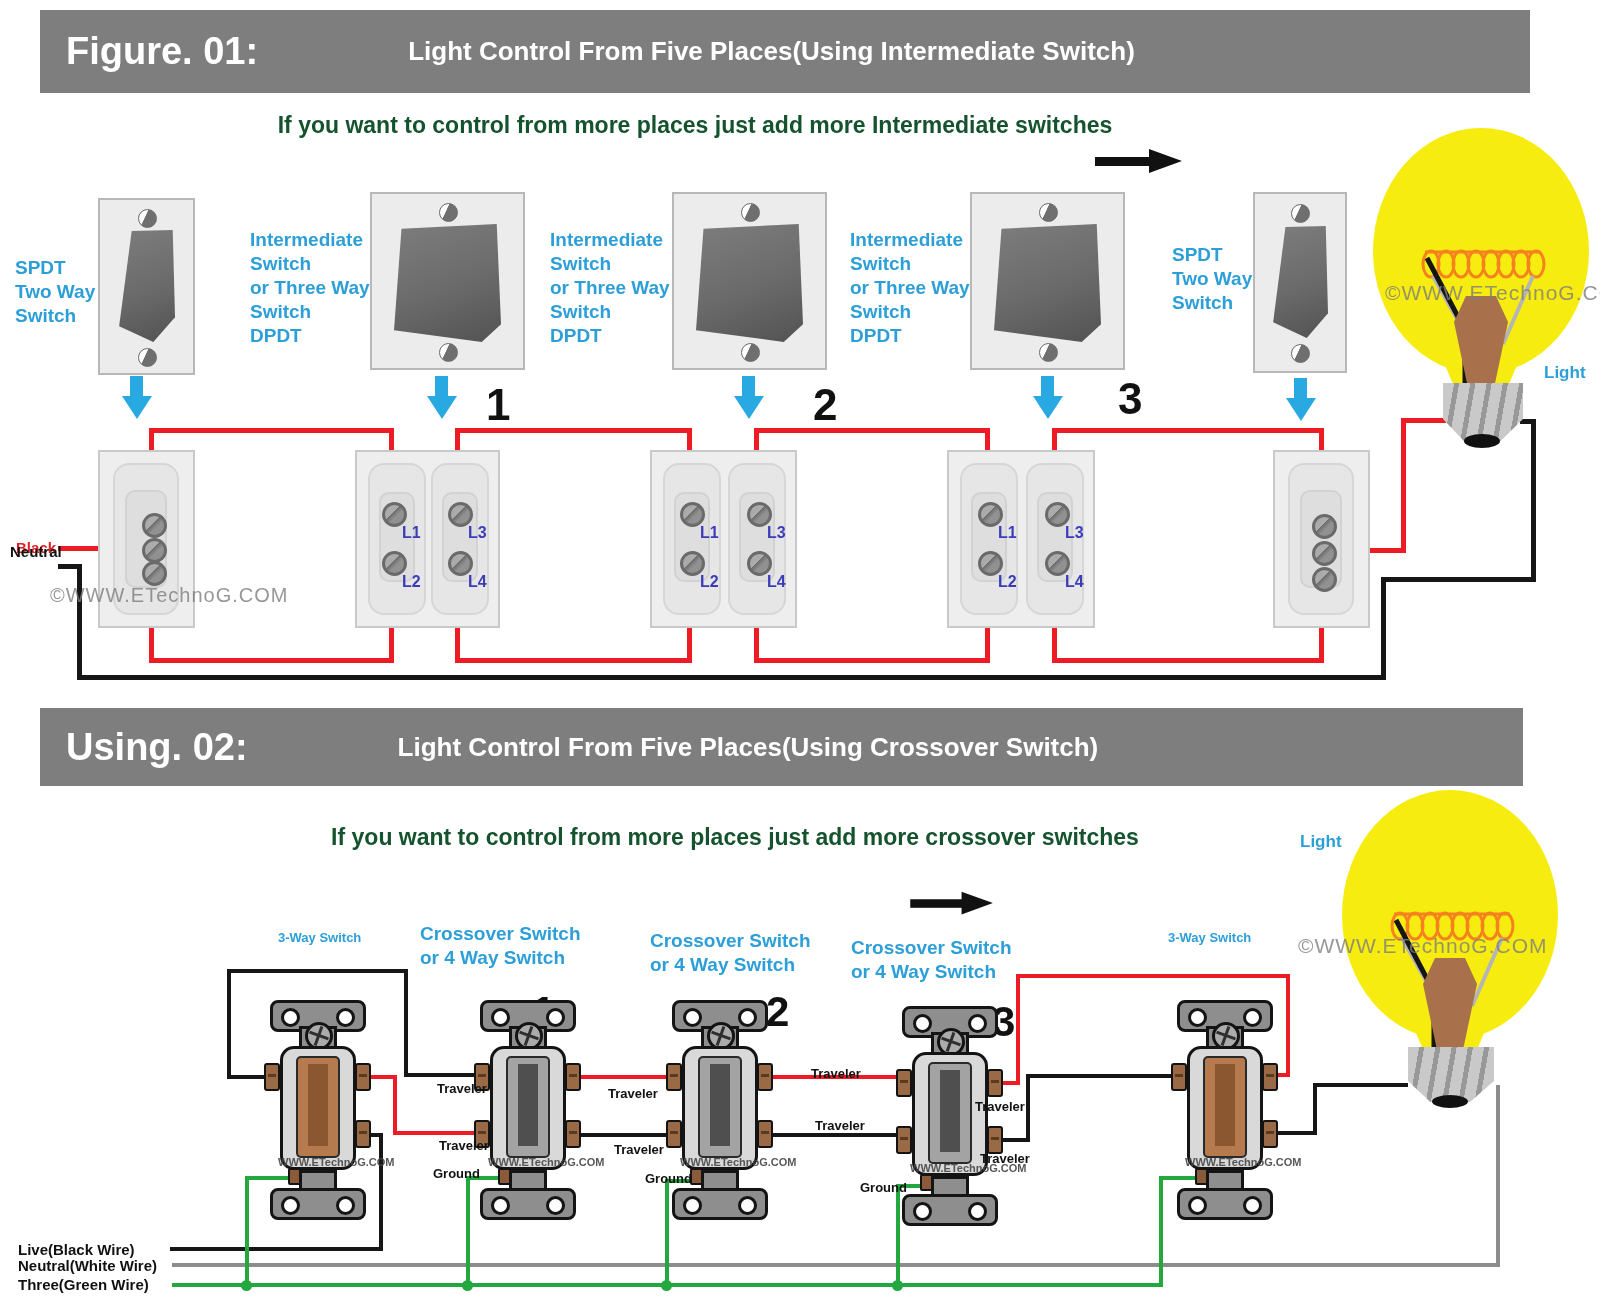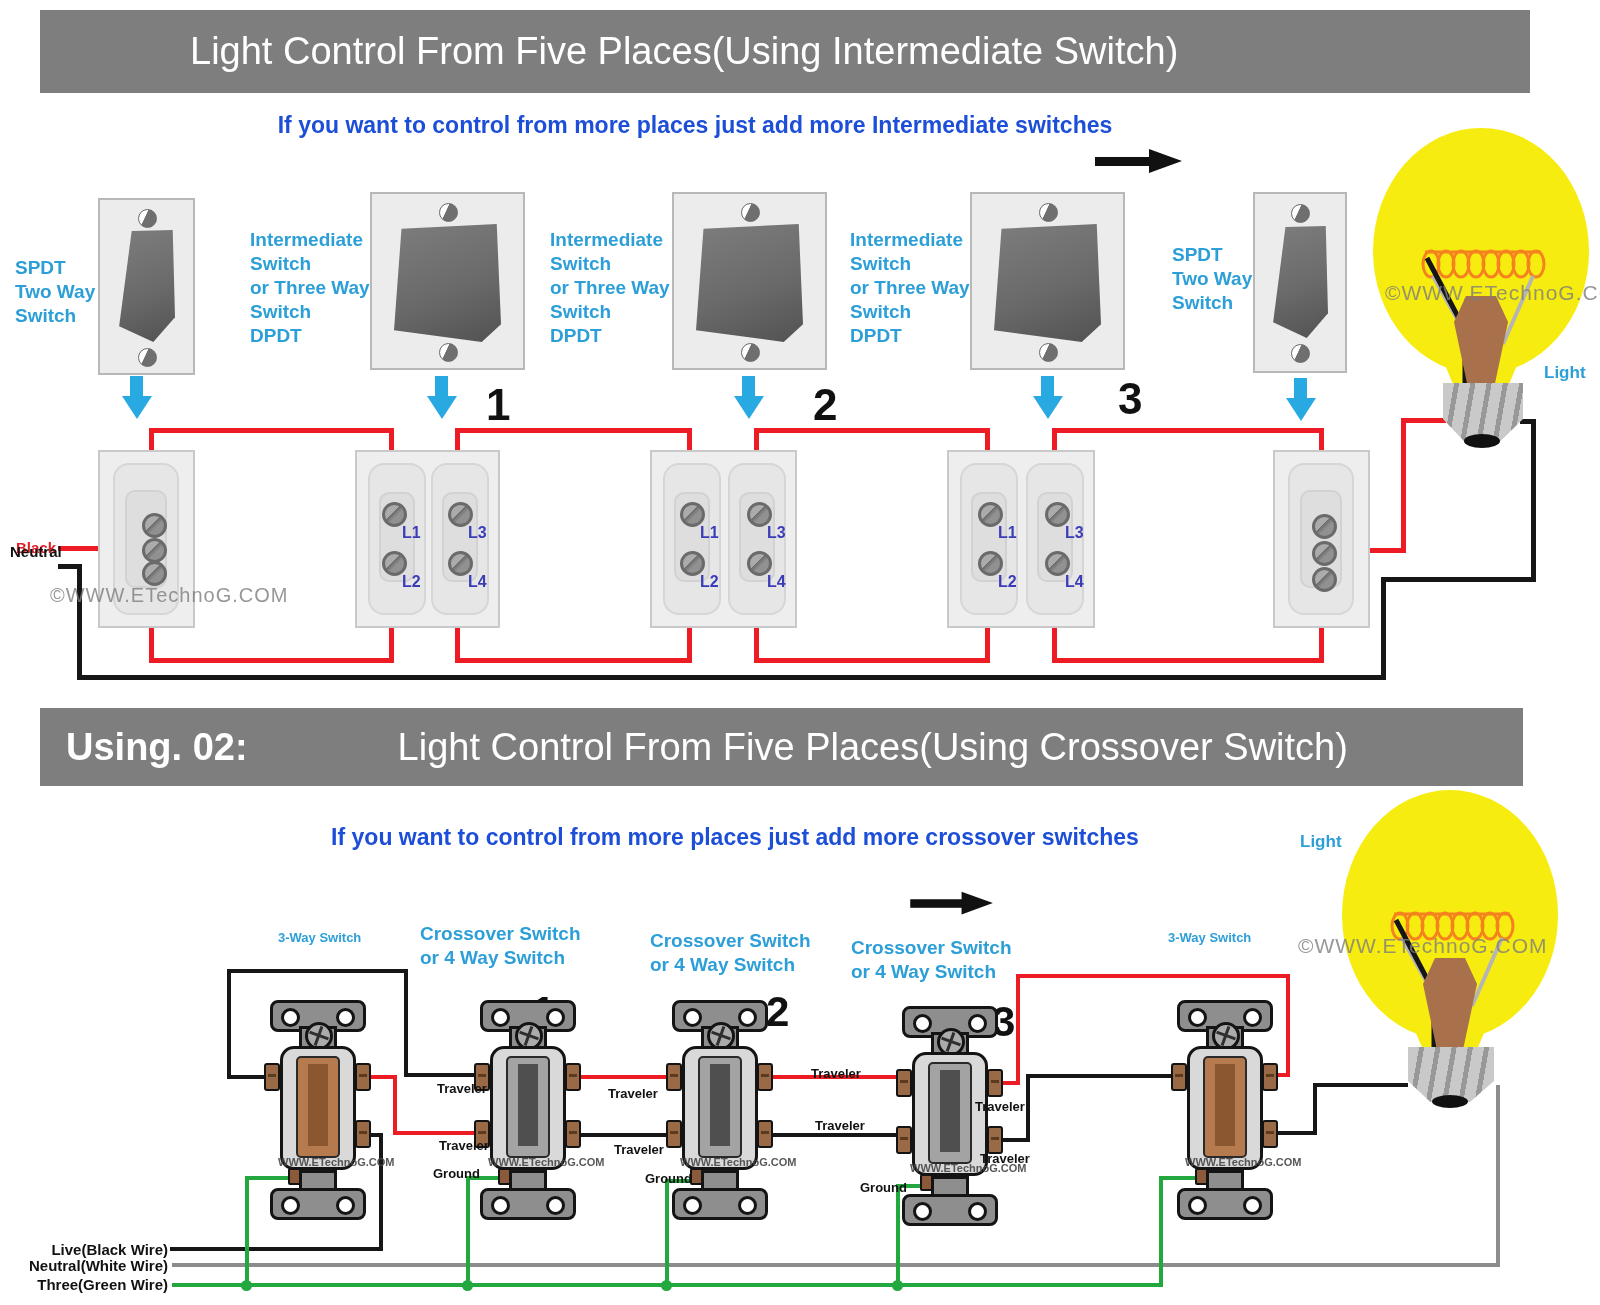--- a/index.html
+++ b/index.html
@@ -3,22 +3,22 @@
 <meta charset="utf-8">
 <style>
   html,body{margin:0;padding:0;background:#fff;}
   body{font-family:"Liberation Sans",sans-serif;}
   .canvas{position:relative;width:1600px;height:1305px;background:#fff;overflow:hidden;}
   .canvas i,.canvas b{display:block;font-style:normal;}
 
   
   .hbar{position:absolute;background:#7e7e7e;display:flex;align-items:center;color:#fff;}
   .hlabel{font-weight:700;font-size:38px;padding-left:26px;white-space:nowrap;}
-  .htitle{font-weight:400;font-size:38px;padding-left:150px;white-space:nowrap;}
-  .subtitle{position:absolute;font-weight:700;font-size:23px;color:#1d4ed8;text-align:center;}
+  .htitle{font-weight:700;font-size:26px;padding-left:150px;white-space:nowrap;}
+  .subtitle{position:absolute;font-weight:700;font-size:23px;color:#14532d;text-align:center;}
 
   
   .rarrow{position:absolute;width:90px;height:24px;}
   .rshaft{position:absolute;left:0;top:7px;width:56px;height:9px;background:#111;}
   .rhead{position:absolute;left:54px;top:-1px;width:0;height:0;border-top:12px solid transparent;border-bottom:12px solid transparent;border-left:33px solid #111;}
 
   
   .darrow{position:absolute;width:30px;height:44px;}
   .dshaft{position:absolute;left:8px;top:0;width:13px;height:21px;background:#29a9e1;}
   .dhead{position:absolute;left:0;top:20px;width:0;height:0;border-left:15px solid transparent;border-right:15px solid transparent;border-top:23px solid #29a9e1;}
@@ -77,28 +77,29 @@
   .slot-gray{background:#a3a3a3;}
   .paddle{position:absolute;left:42px;top:64px;width:20px;height:82px;}
   .paddle-brown{background:#8a5731;}
   .paddle-gray{background:#4f4f4f;}
   .sterm{position:absolute;width:12px;height:24px;background:#9a6a46;border:2px solid #131313;border-radius:3px;}
   .sterm:before{content:"";position:absolute;left:2px;top:9px;width:8px;height:3px;background:#5c3a1e;}
   .gscrew{position:absolute;left:22px;top:168px;width:11px;height:13px;background:#8a5a3a;border:2px solid #131313;border-radius:2px;}
   .swm{position:absolute;left:12px;top:156px;font-weight:700;font-size:11px;color:rgba(70,70,70,.9);white-space:nowrap;}
 
   .trav{position:absolute;font-weight:700;font-size:13px;color:#111;white-space:nowrap;}
-  .leg{position:absolute;width:150px;text-align:right;font-weight:700;font-size:15px;color:#111;white-space:nowrap;}
+  .leg{position:absolute;width:150px;font-weight:700;font-size:15px;color:#111;white-space:nowrap;}
 </style>
 </head>
 <body>
 
 <div class="canvas">
 
   <div class="hbar" style="left:40px;top:10px;width:1490px;height:83px">
+    <span class="hlabel">Figure. 01:</span>
     <span class="htitle">Light Control From Five Places(Using Intermediate Switch)</span>
   </div>
   <div class="subtitle" style="left:145px;top:112px;width:1100px">If you want to control from more places just add more Intermediate switches</div>
   <div class="rarrow" style="left:1095px;top:150px">
       <i class="rshaft"></i>
       <i class="rhead"></i>
     </div>
 
   <div class="plate" style="left:98px;top:198px;width:93px;height:173px">
     <i class="screwp" style="left:38px;top:9px"></i>

